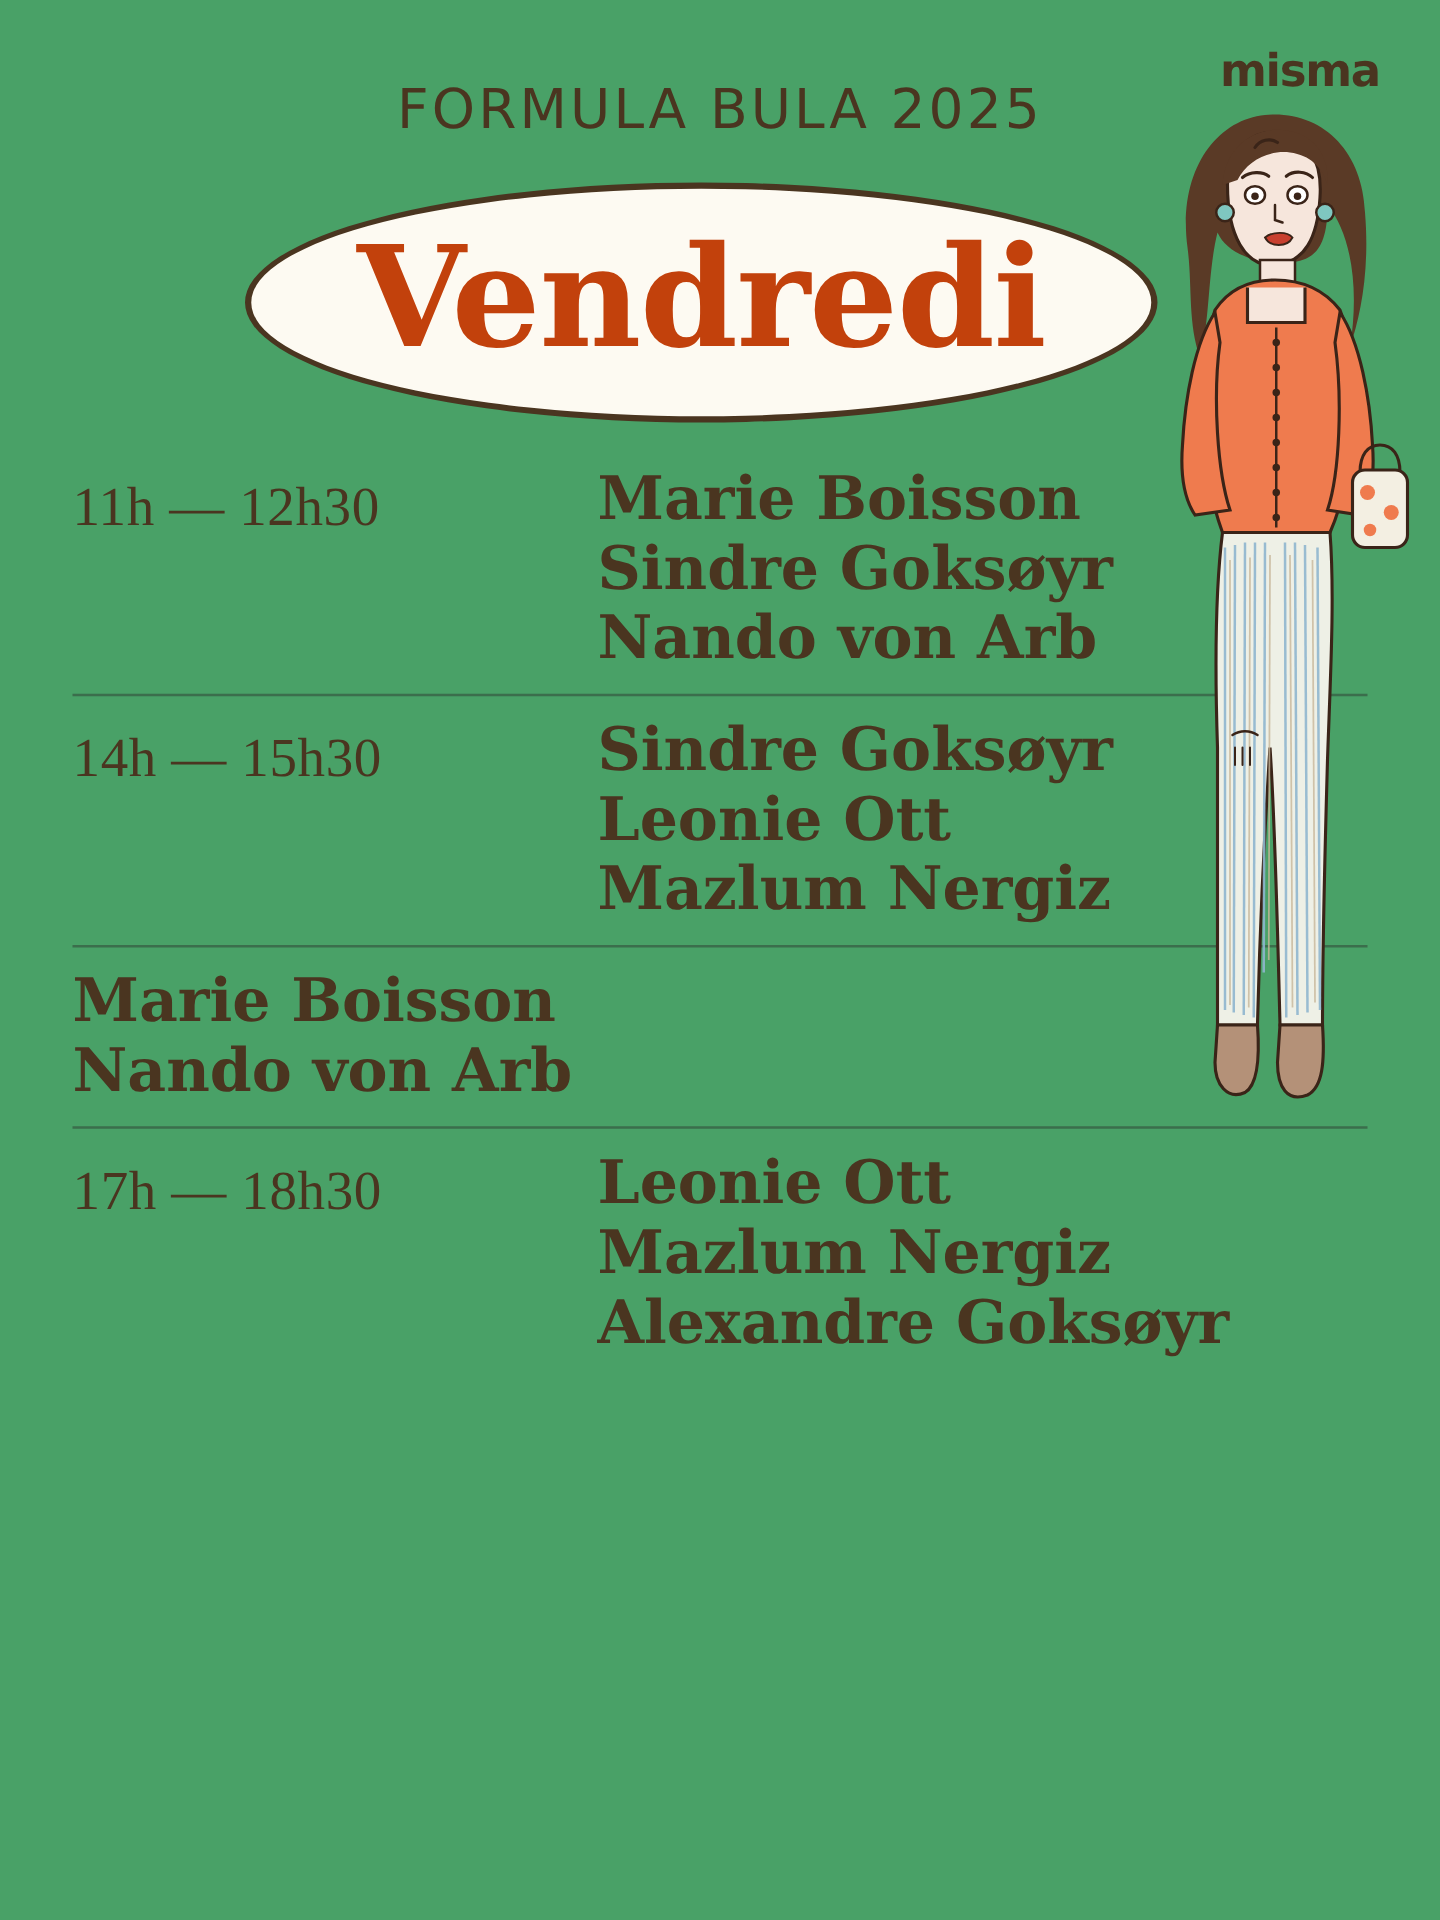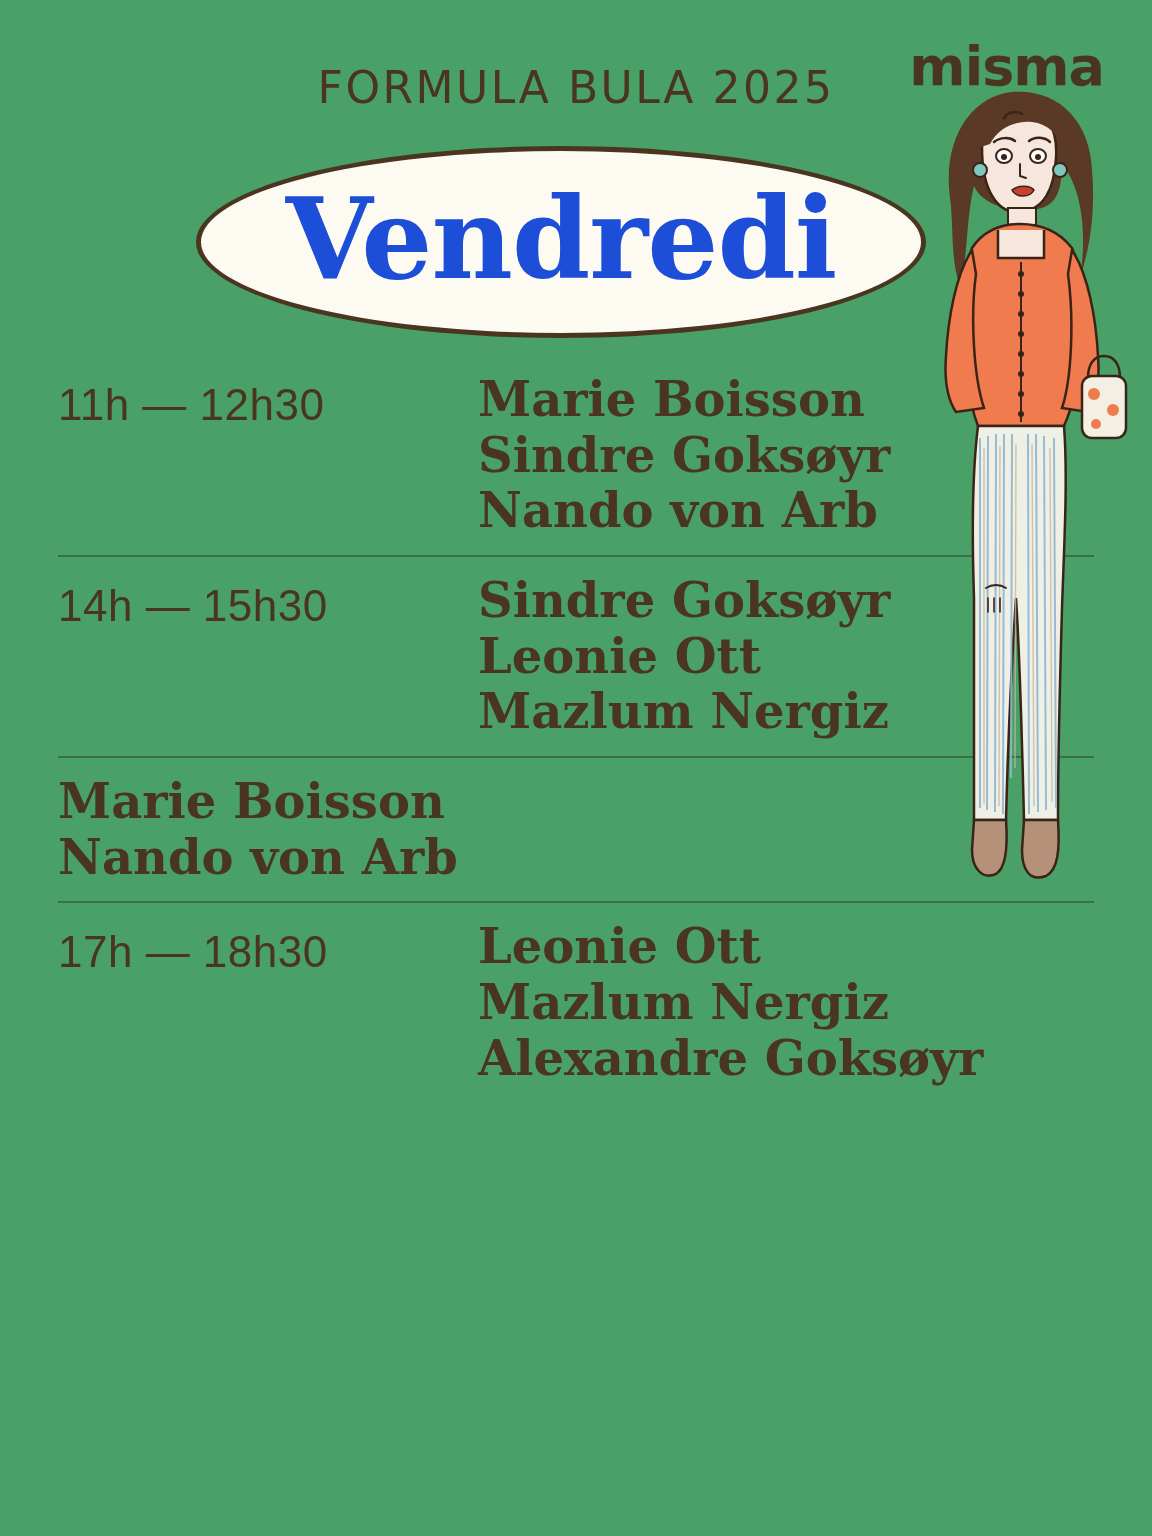--- a/index.html
+++ b/index.html
@@ -33,21 +33,21 @@
     font-weight: 500;
     color: #4a3520;
     white-space: nowrap;
   }
 
   .brand {
     position: absolute;
     top: 40px;
     right: 48px;
     font-family: "DejaVu Sans", sans-serif;
-    font-size: 54px;
+    font-size: 36px;
     font-weight: 800;
     letter-spacing: -1px;
     color: #4a3520;
     line-height: 1;
     margin-left: 13px;
   }
 
   .day-badge {
     position: absolute;
     top: 146px;
@@ -58,21 +58,21 @@
     border: 5px solid #4a3520;
     border-radius: 50% / 50%;
     display: flex;
     align-items: center;
     justify-content: center;
   }
   .day-badge span {
     font-family: "DejaVu Serif", serif;
     font-size: 112px;
     font-weight: 700;
-    color: #1d4ed8;
+    color: #c2410c;
     line-height: 1;
     letter-spacing: -1px;
     margin-top: -6px;
   }
 
   
   .schedule {
     position: absolute;
     top: 372px;
     left: 58px;
@@ -82,21 +82,21 @@
     display: flex;
     align-items: flex-start;
     padding: 0 0 16px 0;
   }
   .slot + .slot {
     border-top: 2px solid #3b6e4c;
     padding-top: 16px;
   }
   .slot-time {
     flex: 0 0 420px;
-    font-family: Liberation Sans, sans-serif;
+    font-family: Liberation Serif, serif;
     font-size: 44px;
     color: #4a3520;
     letter-spacing: 0.5px;
     padding-top: 8px;
     white-space: nowrap;
   }
   .slot-names {
     flex: 1 1 auto;
     font-family: "DejaVu Serif", serif;
     font-weight: 700;

